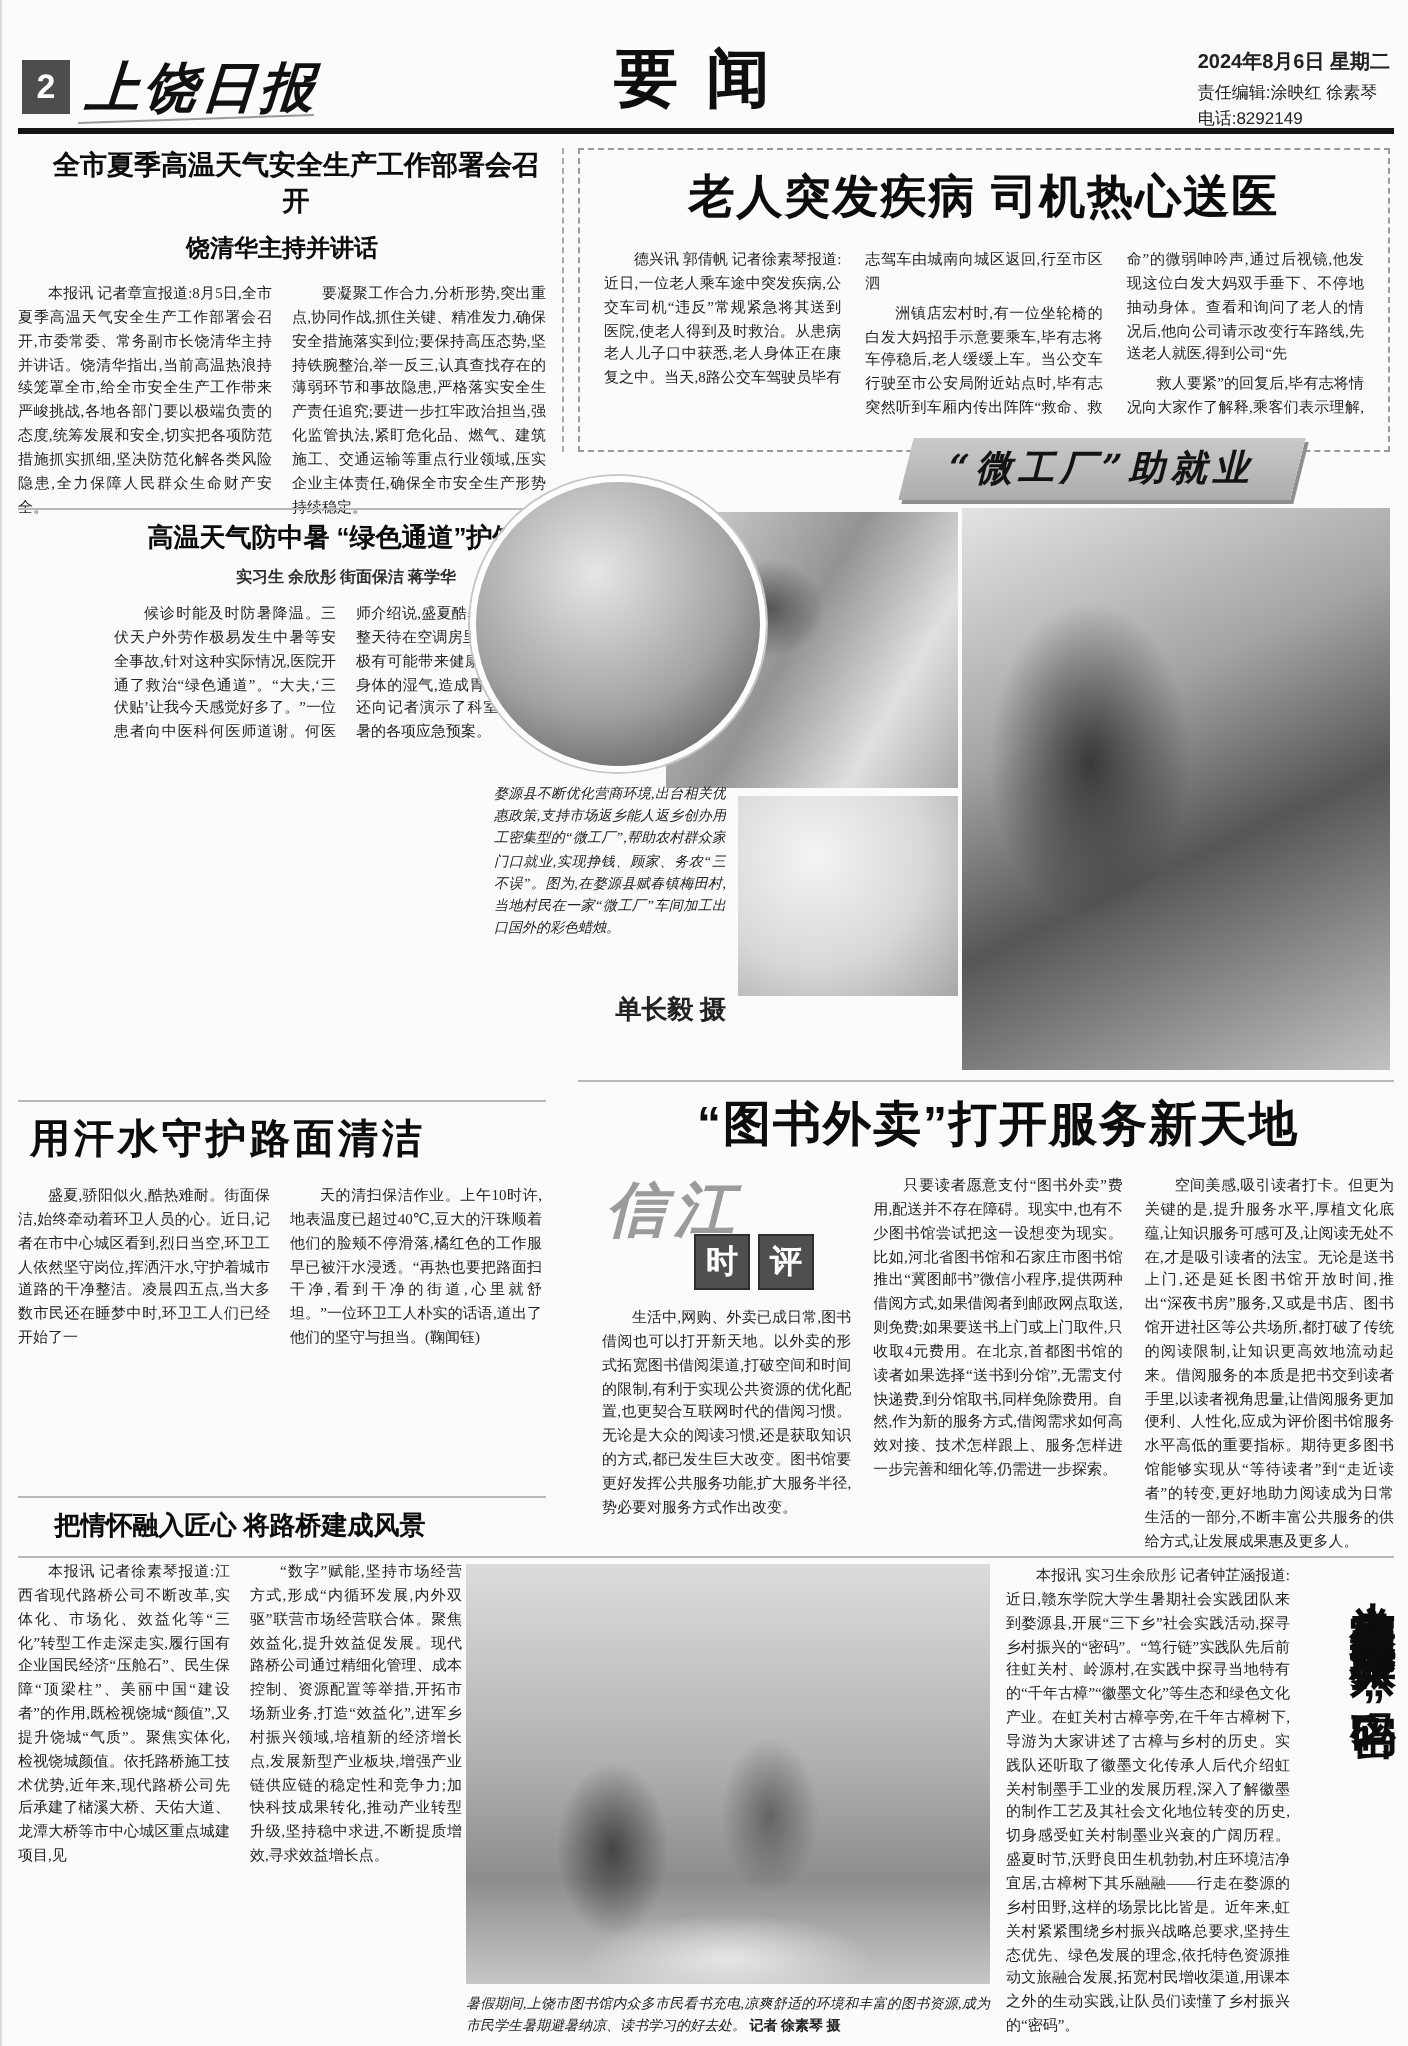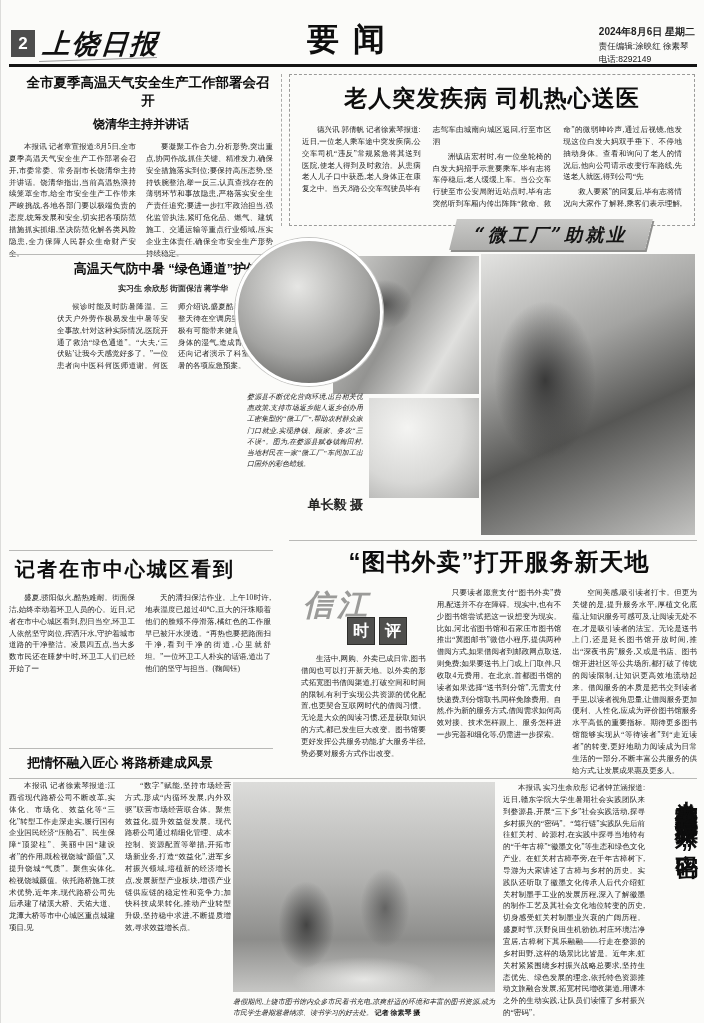--- a/index.html
+++ b/index.html
@@ -126,21 +126,21 @@
     <div class="hl h1">高温天气防中暑 “绿色通道”护健康</div>
     <div class="byline">实习生 余欣彤 街面保洁 蒋学华</div>
     <div class="bt cols2">
       <p>候诊时能及时防暑降温。三伏天户外劳作极易发生中暑等安全事故,针对这种实际情况,医院开通了救治“绿色通道”。“大夫,‘三伏贴’让我今天感觉好多了。”一位患者向中医科何医师道谢。何医师介绍说,盛夏酷暑难耐,不少市民整天待在空调房里,然而,过分贪凉极有可能带来健康隐患,比如增加身体的湿气,造成胃病等。何医师还向记者演示了科室应对夏季中暑的各项应急预案。</p>
     </div>
   </div>
 
   <div class="divider" style="left:8px;top:550px;width:264px;"></div>
 
   <div class="art-road">
-    <div class="hl h1">记者在市中心城区看到</div>
+    <div class="hl h1">用汗水守护路面清洁</div>
     <div class="bt cols2">
       <p>盛夏,骄阳似火,酷热难耐。街面保洁,始终牵动着环卫人员的心。近日,记者在市中心城区看到,烈日当空,环卫工人依然坚守岗位,挥洒汗水,守护着城市道路的干净整洁。凌晨四五点,当大多数市民还在睡梦中时,环卫工人们已经开始了一</p>
       <p>天的清扫保洁作业。上午10时许,地表温度已超过40℃,豆大的汗珠顺着他们的脸颊不停滑落,橘红色的工作服早已被汗水浸透。“再热也要把路面扫干净,看到干净的街道,心里就舒坦。”一位环卫工人朴实的话语,道出了他们的坚守与担当。(鞠闻钰)</p>
     </div>
   </div>
 
   <div class="divider" style="left:8px;top:748px;width:264px;"></div>
 
   <div class="art-bridge">
     <div class="hl h1">把情怀融入匠心 将路桥建成风景</div>

